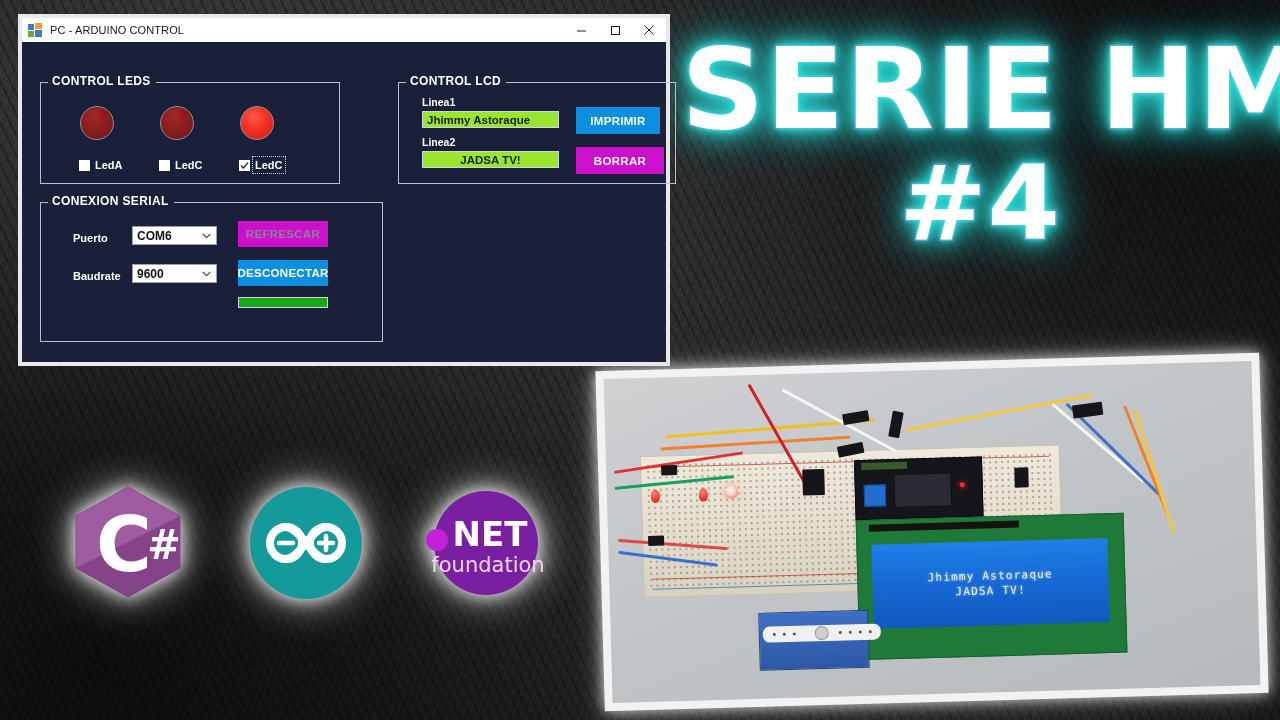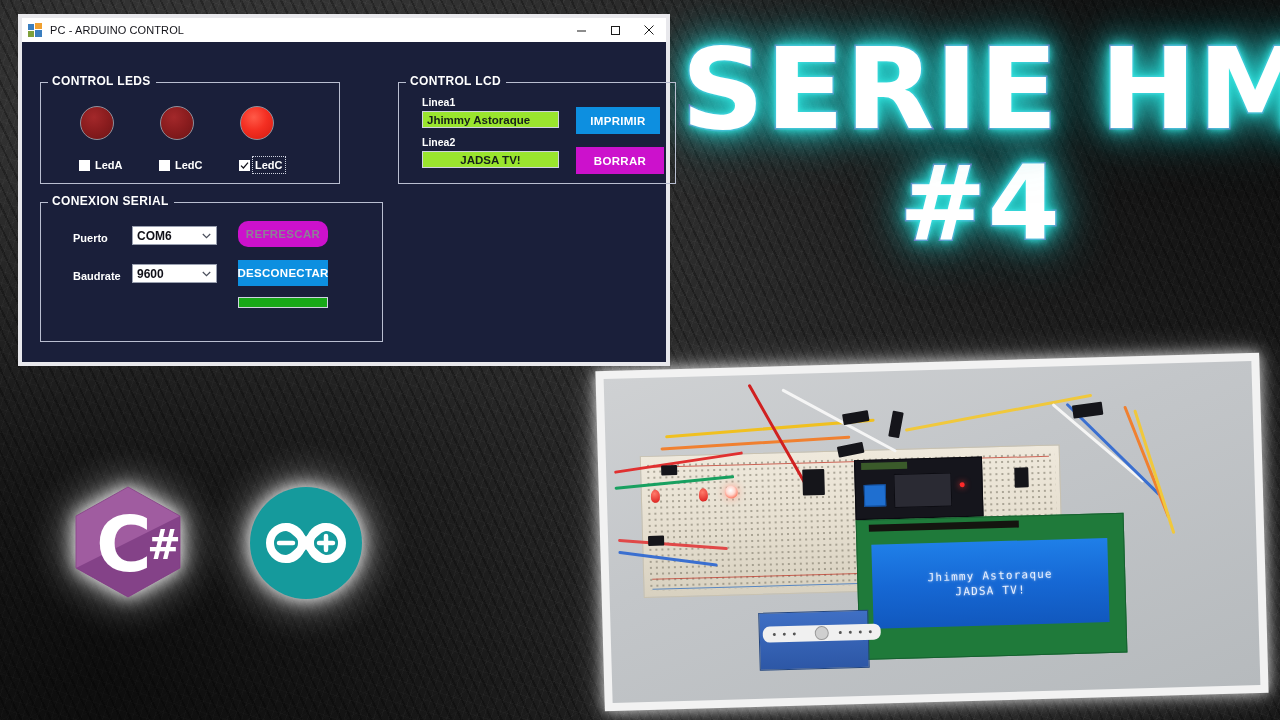--- a/index.html
+++ b/index.html
@@ -169,21 +169,21 @@
 
   
   .btn {
     position: absolute;
     display: flex; align-items: center; justify-content: center;
     font-size: 11.5px; font-weight: bold; color: #ffffff;
     letter-spacing: .3px; border: 0; white-space: nowrap;
   }
   .btn.blue     { background: #0d8fe0; }
   .btn.magenta  { background: #cc11cc; }
-  .btn.magenta.dim { color: #8d8096; border-radius: 10px; }
+  .btn.magenta.dim { color: #8d8096; }
 
   
   .status-bar {
     position: absolute;
     background: #18a818;
     border: 1px solid #cfd3e0;
   }
 
   
   .slider-wrap { position: absolute; }
@@ -460,20 +460,28 @@
         <path d="M 38 74 C 52 74 64 42 78 42"></path>
       </g>
       <g stroke="#ffffff" stroke-width="4.5" stroke-linecap="round">
         <line x1="31" y1="58" x2="45" y2="58"></line>
         <line x1="71" y1="58" x2="85" y2="58"></line>
         <line x1="78" y1="51" x2="78" y2="65"></line>
       </g>
     </svg>
   </div>
 
+  <div class="logo" id="logo-dotnet">
+    <svg viewBox="0 0 124 118" width="124" height="118" aria-hidden="true">
+      <circle cx="66" cy="59" r="52" fill="#7b1fa2"></circle>
+      <circle cx="17" cy="56" r="11" fill="#c321d6"></circle>
+      <text x="70" y="62" font-family="DejaVu Sans, sans-serif" font-size="34" font-weight="bold" fill="#ffffff" text-anchor="middle">NET</text>
+      <text x="68" y="88" font-family="DejaVu Sans, sans-serif" font-size="21" fill="#f0d8f5" text-anchor="middle">foundation</text>
+    </svg>
+  </div>
 
   <div id="photo-card">
     <div id="photo">
 
       <div class="bb" style="left:34px; top:78px; width:420px; height:142px;">
         <div class="bb-holes"></div>
         <div class="bb-rail" style="left:8px; top:10px; width:400px;"></div>
         <div class="bb-rail blue" style="left:8px; top:132px; width:400px;"></div>
         <div class="bb-rail" style="left:8px; top:122px; width:400px;"></div>
       </div>

